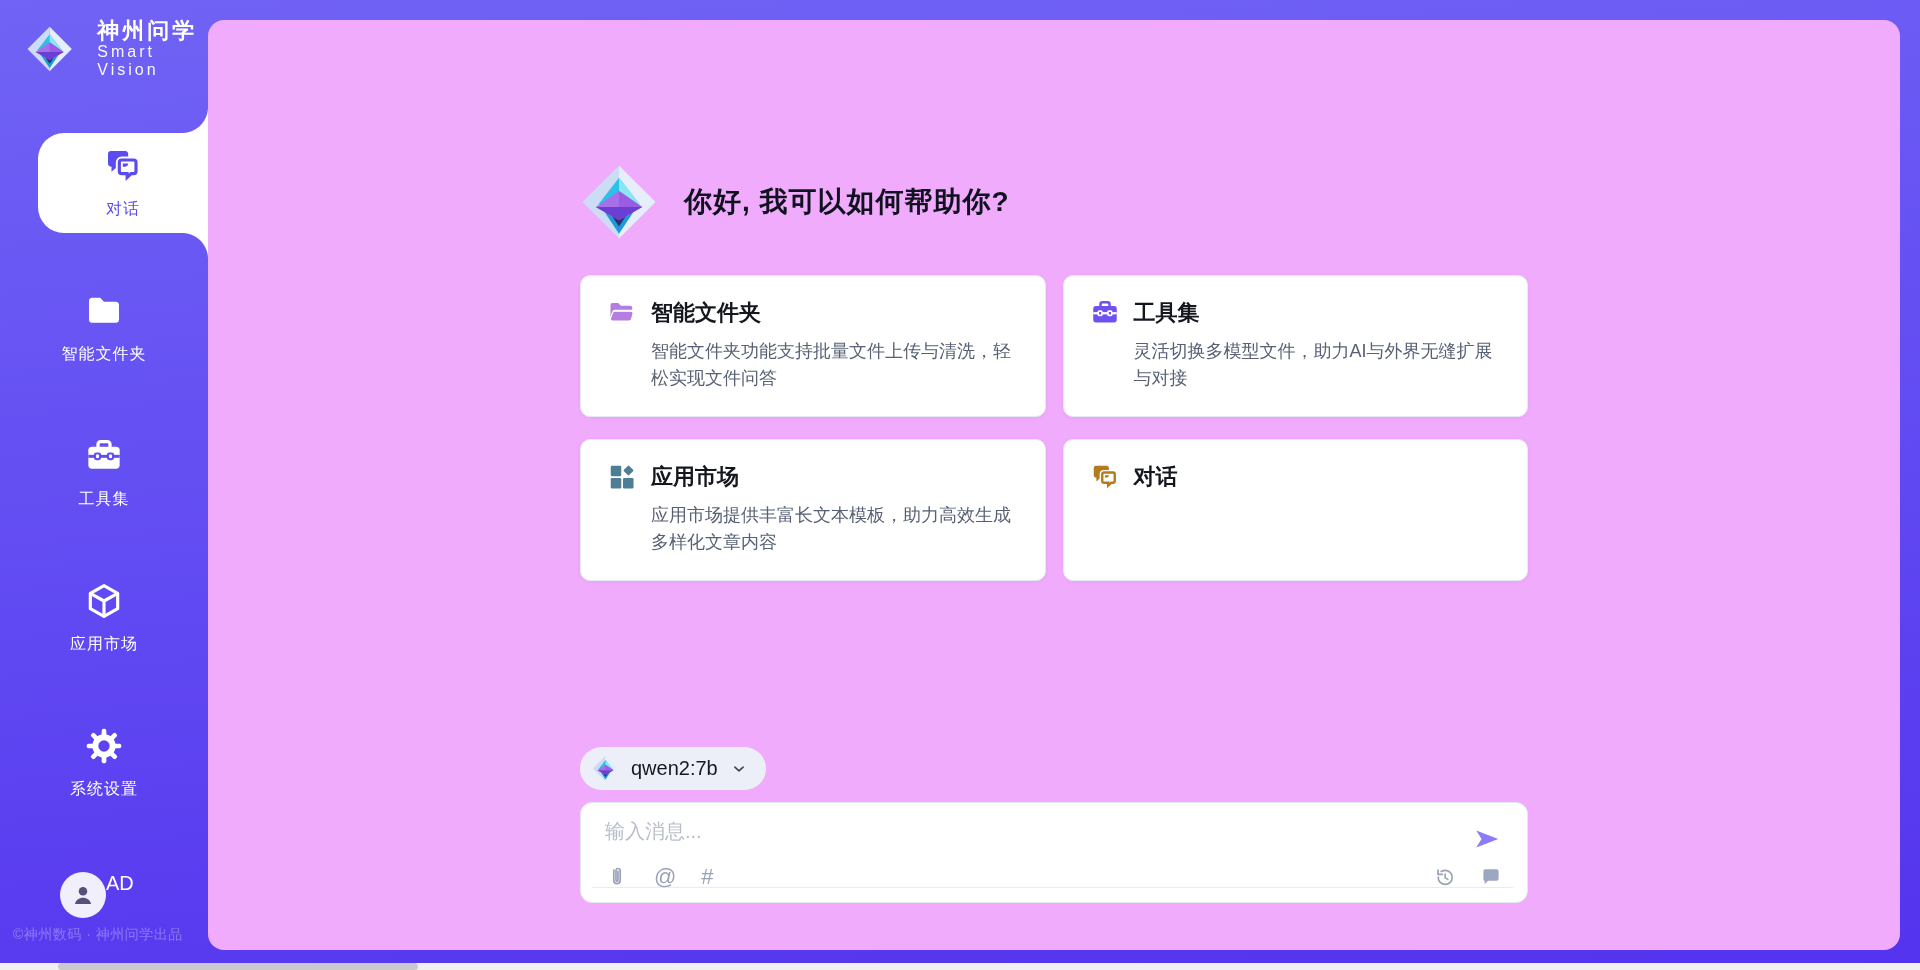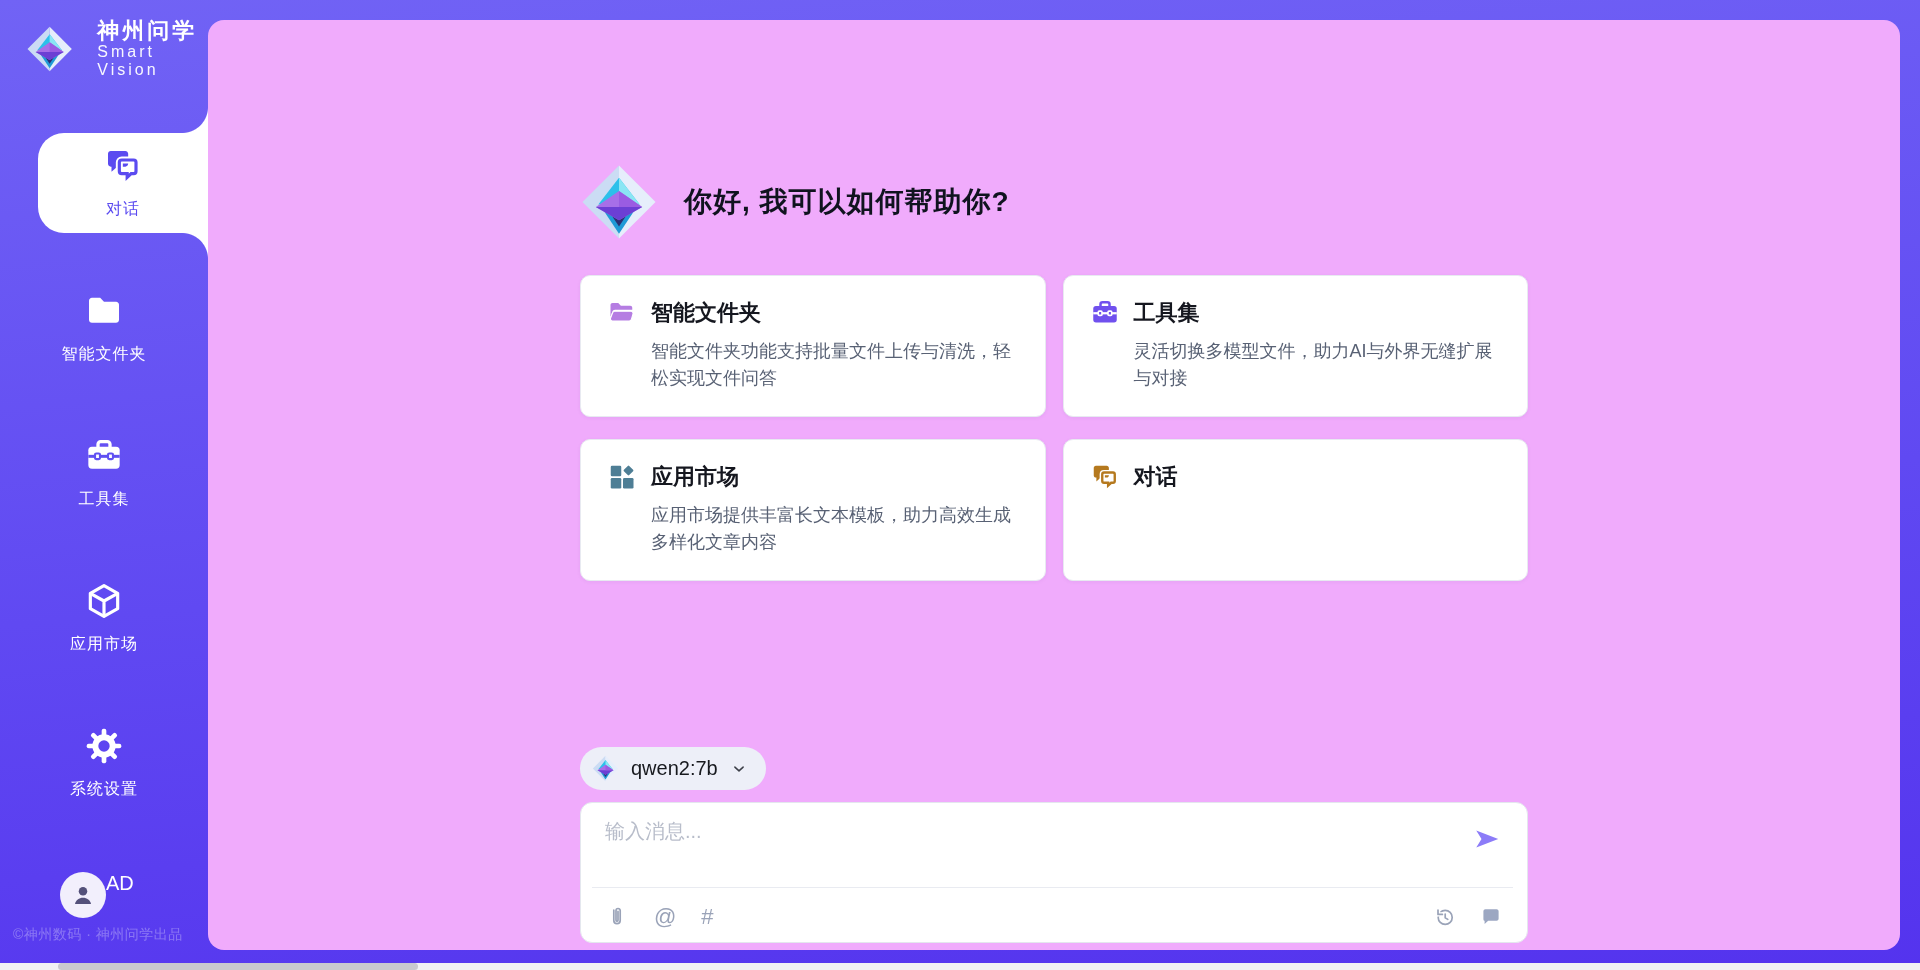--- a/index.html
+++ b/index.html
@@ -64,21 +64,21 @@
   
   .model-pill {
     margin-top:166px; display:inline-flex; align-items:center; gap:12px;
     background:#edeff8; border-radius:24px; padding:8px 18px 8px 12px; cursor:pointer;
   }
   .model-pill svg.logo { width:27px; height:27px; }
   .model-name { font-size:20px; color:#17191e; }
   .model-pill svg.chev { width:18px; height:18px; }
   
   .composer {
-    margin-top:12px; height:141px; border:1.6px solid #e4e7ee; border-radius:12px;
+    margin-top:12px; height:101px; border:1.6px solid #e4e7ee; border-radius:12px;
     position:relative; background:#fff;
   }
   .composer textarea {
     position:absolute; left:24px; top:15px; width:840px; height:58px;
     border:none; outline:none; resize:none; font-size:20px; color:#333;
     font-family:"Liberation Sans","DejaVu Sans",sans-serif; background:transparent;
   }
   .composer textarea::placeholder { color:#b8bdca; }
   .send-btn { position:absolute; right:24px; top:21px; width:32px; height:32px; cursor:pointer; border:none; background:transparent; }
   .send-btn svg { width:30px; height:30px; }

